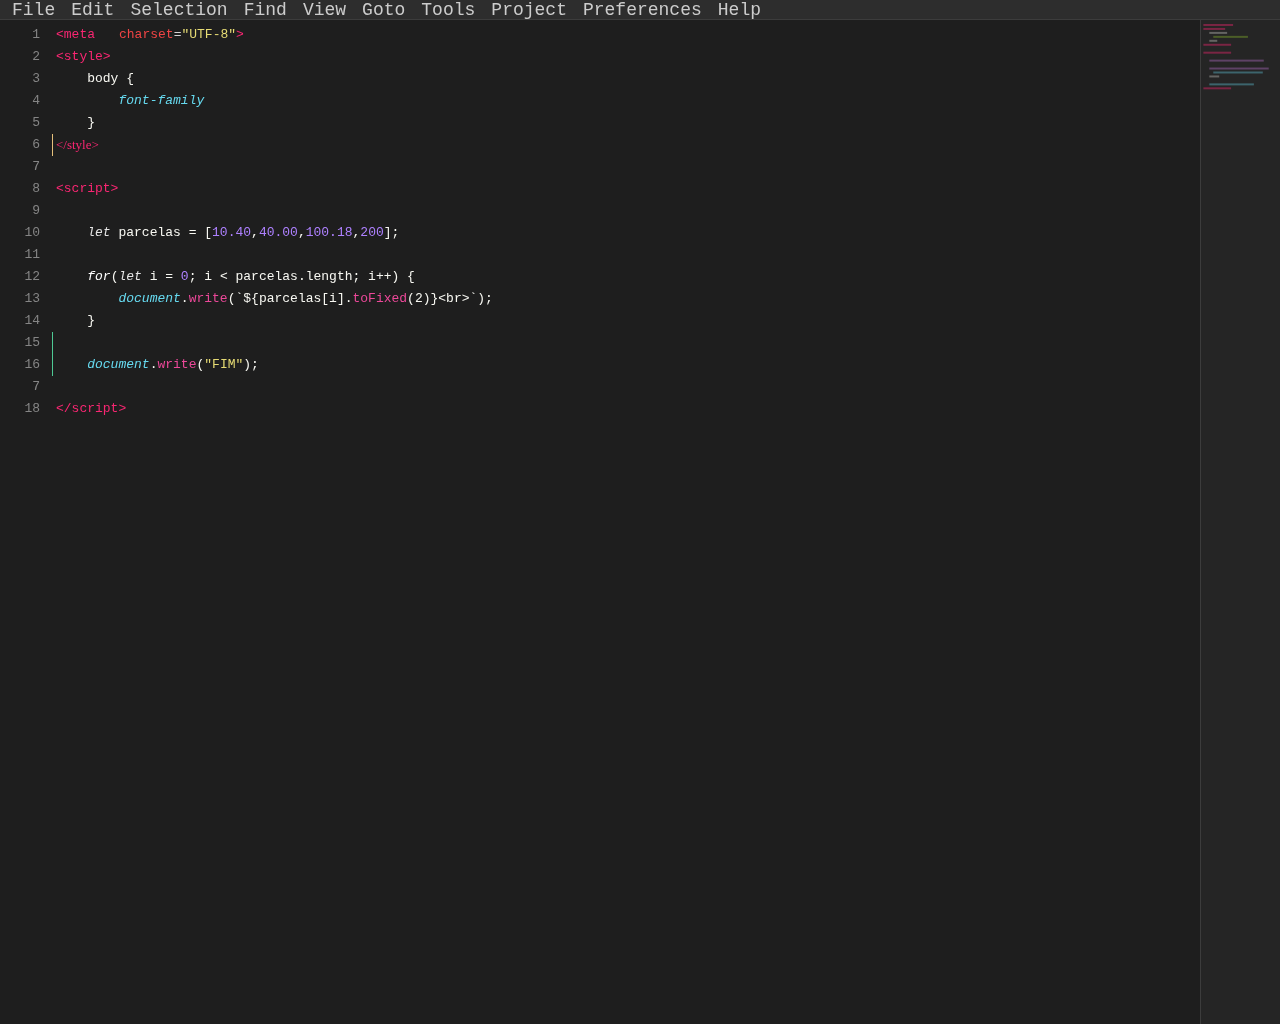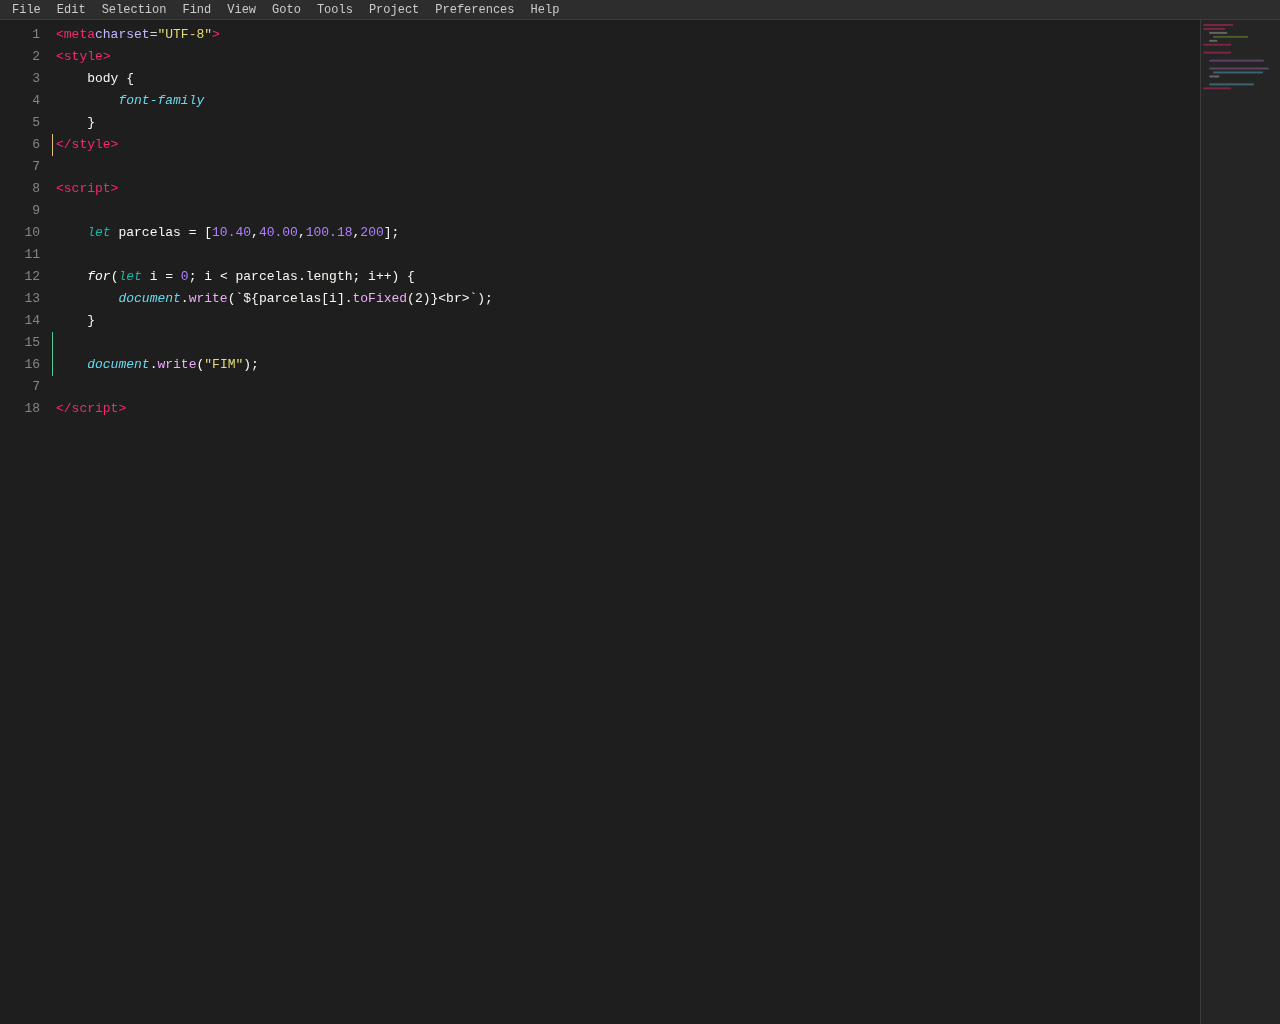--- a/index.html
+++ b/index.html
@@ -23,21 +23,21 @@
       background-color: #2d2d2d;
       height: 20px;
       display: flex;
       align-items: center;
       padding: 0 4px;
       border-bottom: 1px solid #3c3c3c;
     }
 
     .menu-item {
       padding: 1px 8px;
-      font-size: 12px;
+      font-size: 18px;
       color: #cccccc;
       cursor: pointer;
       white-space: nowrap;
     }
 
     
     #editor {
       display: flex;
       height: calc(100% - 20px);
       background-color: #1e1e1e;
@@ -70,28 +70,28 @@
       display: flex;
       align-items: flex-start;
       height: 22px;
       padding-left: 4px;
       position: relative;
       white-space: pre;
     }
 
     
     .tag { color: #f92672; }
-    .attr-name { color: #c4b5fd; }
+    .attr-name { color: #ef4444; margin-left: 24px; }
     .attr-value { color: #e6db74; }
     .keyword { color: #ffffff; font-style: italic; }
-    .keyword-let { color: #14b8a6; font-style: italic; }
+    .keyword-let { color: #e5e5e5; font-style: italic; }
     .number { color: #ae81ff; }
     .string { color: #e6db74; }
     .property { color: #66d9ef; font-style: italic; }
-    .method { color: #f0abfc; }
+    .method { color: #ec4899; }
     .plain { color: #f8f8f2; }
 
     
     #minimap {
       width: 80px;
       background-color: #252525;
       border-left: 1px solid #3c3c3c;
       position: relative;
       overflow: hidden;
     }
@@ -145,21 +145,21 @@
     </div>
     <div class="code-line">
       <span class="plain">    body {</span>
     </div>
     <div class="code-line">
       <span class="plain">        </span><span class="property">font-family</span>
     </div>
     <div class="code-line">
       <span class="plain">    }</span>
     </div>
-    <div class="code-line" style="position:relative;">
+    <div class="code-line" style="position:relative;font-family:Liberation Serif, serif;">
       <span style="position:absolute;left:-2px;top:0;width:3px;height:22px;background:#e5c07b;"></span>
       <span class="tag">&lt;/style&gt;</span>
     </div>
     <div class="code-line">&nbsp;</div>
     <div class="code-line">
       <span class="tag">&lt;script&gt;</span>
     </div>
     <div class="code-line">&nbsp;</div>
     <div class="code-line">
       <span class="plain">    </span><span class="keyword-let">let</span><span class="plain"> parcelas = [</span><span class="number">10.40</span><span class="plain">,</span><span class="number">40.00</span><span class="plain">,</span><span class="number">100.18</span><span class="plain">,</span><span class="number">200</span><span class="plain">];</span>

